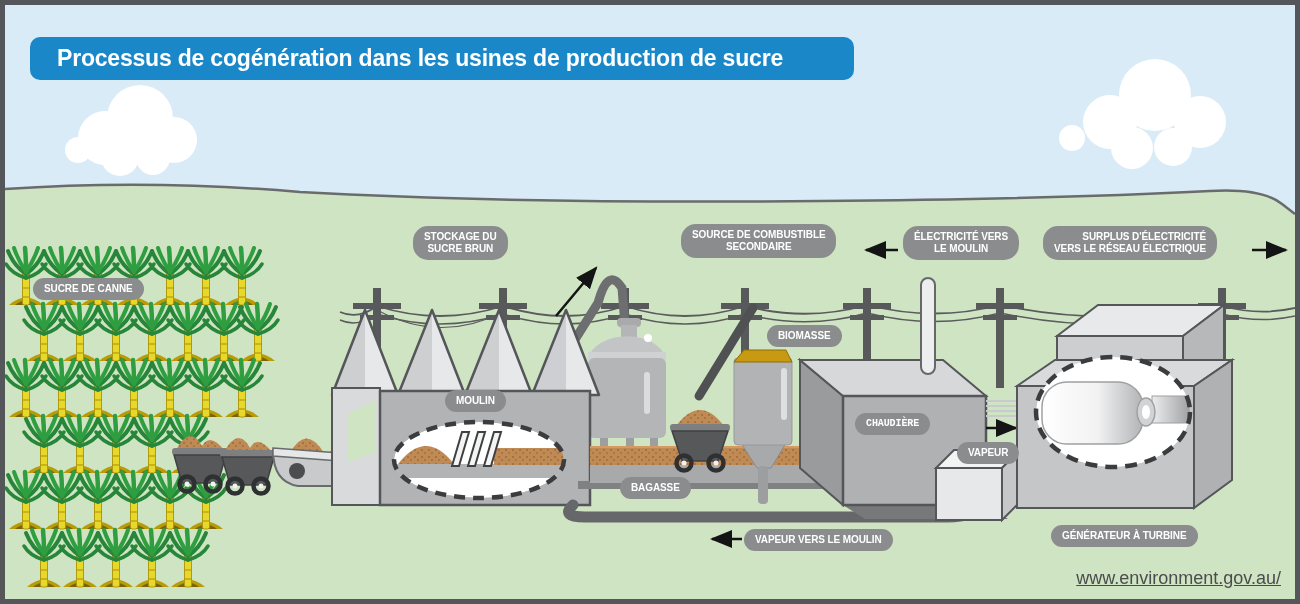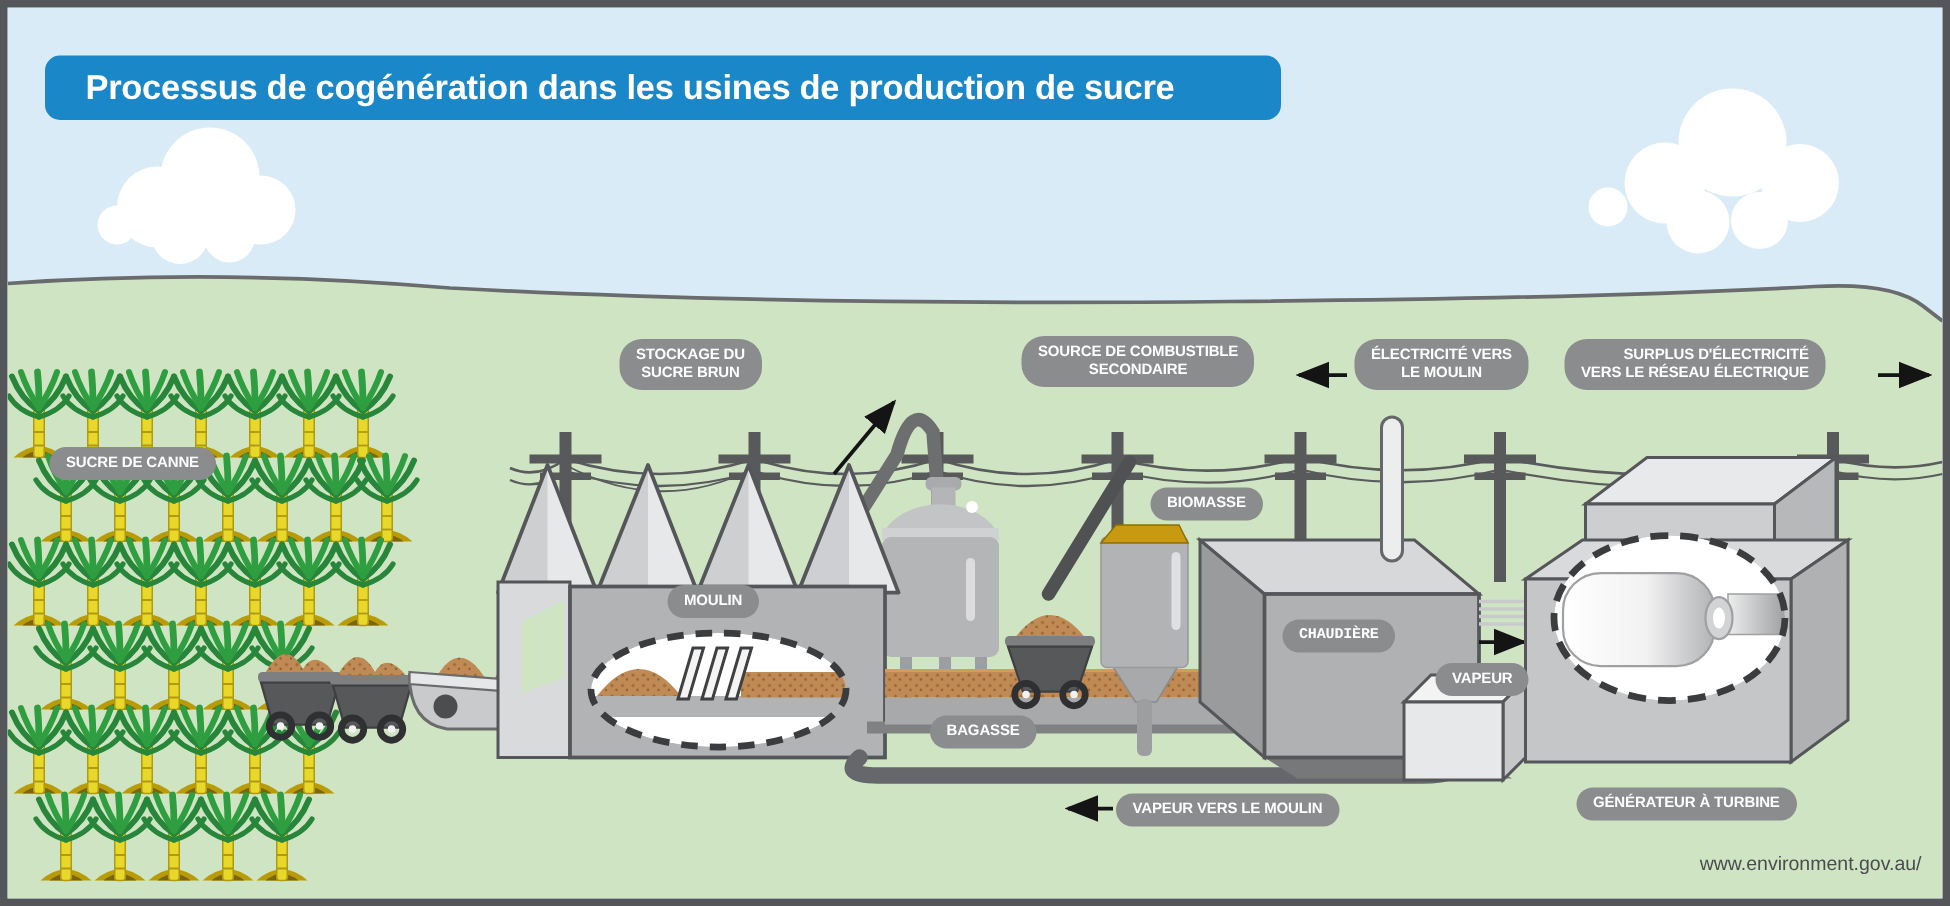--- a/index.html
+++ b/index.html
@@ -18,34 +18,34 @@
     position:absolute;left:25px;top:32px;width:824px;height:43px;
     background:var(--c-title_bg);border-radius:10px;color:#fff;
     font-size:23px;font-weight:700;line-height:43px;padding-left:27px;
     box-sizing:border-box;letter-spacing:-0.2px;
   }
   .tag{
     position:absolute;background:var(--c-label_bg);color:#fff;font-weight:700;
     font-size:10px;line-height:1.18;text-align:center;padding:5px 11px;
     border-radius:15px;white-space:pre-line;letter-spacing:-0.1px;
   }
-  .t-sucre{left:28px;top:273px;margin-top:20px;}
+  .t-sucre{left:28px;top:273px;}
   .t-stockage{left:408px;top:221px;}
   .t-source{left:660px;top:219px;margin-left:16px;}
   .t-elec{left:898px;top:221px;}
   .t-surplus{left:1038px;top:221px;text-align:right;}
   .t-biomasse{left:762px;top:320px;}
   .t-moulin{left:440px;top:385px;}
   .t-chaudiere{left:850px;top:408px;font-family:Liberation Mono, monospace;}
   .t-vapeur{left:952px;top:437px;}
   .t-bagasse{left:615px;top:472px;}
   .t-vapmoulin{left:739px;top:524px;}
   .t-generateur{left:1046px;top:520px;}
   .attribution{
-    position:absolute;right:14px;top:563px;font-size:13px;color:#4b4c4e;
+    position:absolute;right:14px;top:563px;font-size:18px;color:#4b4c4e;text-decoration:underline;
   }
   .sky-fill{fill:var(--c-sky);}
   .field-fill{fill:var(--c-field);}
   .brown{fill:var(--c-bagasse_brown);}
   .gold{fill:var(--c-biomass_gold);}
   .cane-stalk{fill:var(--c-cane_yellow);}
   .leafA{stroke:var(--c-cane_green);}
   .leafB{stroke:#27863a;}
 </style>
 </head>

